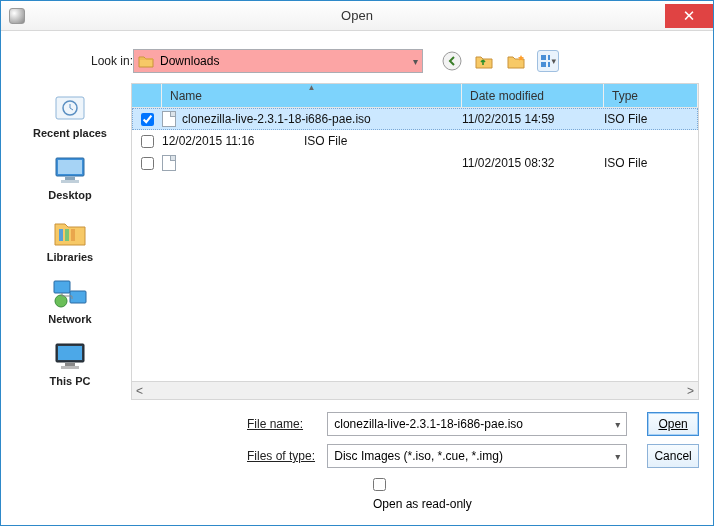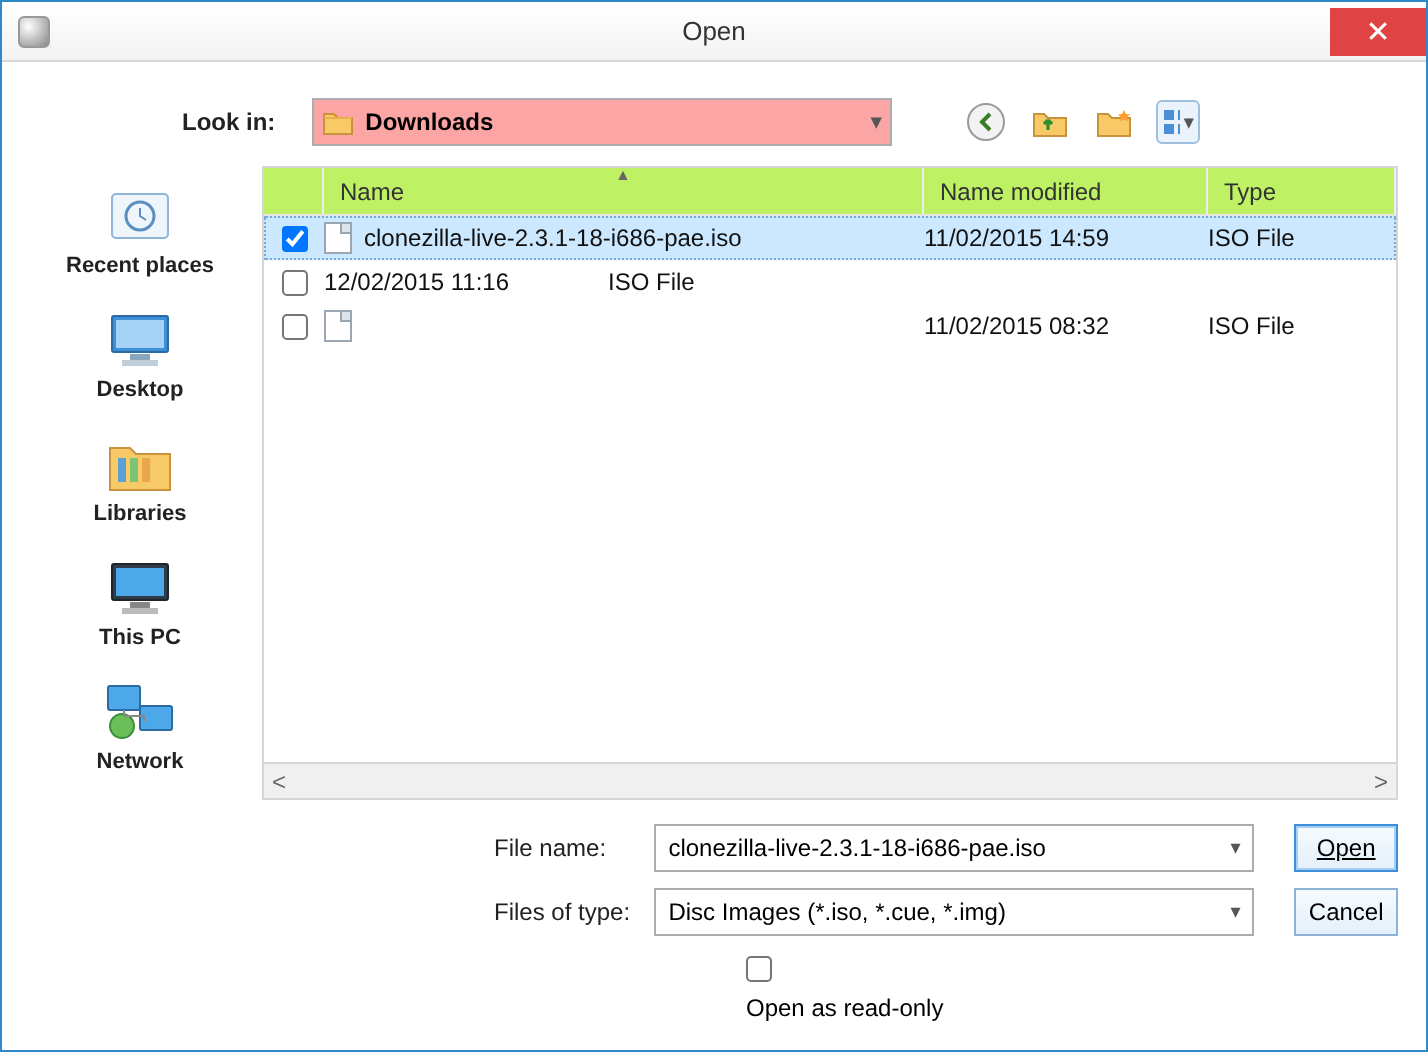--- a/index.html
+++ b/index.html
@@ -2,52 +2,52 @@
 <html><head>
 <meta charset="utf-8">
 <style>
 * { box-sizing: border-box; margin: 0; padding: 0; }
 body { font-family: "Segoe UI", Tahoma, sans-serif; font-size: 12px; background: #fff; width: 714px; height: 526px; border: 1px solid #2e89c9; overflow: hidden; }
 .titlebar { height: 30px; background: linear-gradient(#fff,#f2f2f2); display: flex; align-items: center; border-bottom: 1px solid #d8d8d8; position: relative; }
 .title-icon { width: 16px; height: 16px; margin: 0 8px; background: radial-gradient(circle at 30% 30%, #fff, #888); border-radius: 3px; border:1px solid #999; }
 .title-text { position:absolute; left:50%; transform:translateX(-50%); color:#333; font-size:13px; }
 .close-btn { margin-left:auto; width:48px; height:24px; background:#e04343; color:#fff; display:flex; align-items:center; justify-content:center; font-size:15px; font-weight:300; cursor:pointer; }
 .body { padding: 18px 14px 14px 14px; display:flex; flex-direction:column; height:calc(100% - 30px); }
-.lookin-row { display:flex; align-items:center; gap:18px; padding-left:76px;font-weight:bold; }
+.lookin-row { display:flex; align-items:center; gap:0; padding-left:76px; }
 .lbl { color:#222; }
 .combo { flex:0 0 290px; height:24px; border:1px solid #abadb3; background:#fca5a5; display:flex; align-items:center; padding:0 4px; }
 .combo .folder-icon { width:16px; height:14px; margin-right:6px; }
 .combo .arrow { margin-left:auto; font-size:10px; color:#555; }
 .toolbar-icons { display:flex; gap:10px; margin-left:18px; align-items:center; }
 .tb-icon { width:22px; height:22px; display:flex; align-items:center; justify-content:center; cursor:pointer; border-radius:3px; }
 .main { display:flex; margin-top:10px; flex:1; min-height:0; }
 .sidebar { width:110px; display:flex; flex-direction:column; align-items:center; gap:6px; padding-top:4px;font-weight:bold; }
 .place { display:flex; flex-direction:column; align-items:center; gap:2px; cursor:pointer; padding:4px 2px; width:100%; }
 .place-icon { width:38px; height:34px; }
 .place-label { font-size:11px; color:#222; text-align:center; }
 .filepane { flex:1; display:flex; flex-direction:column; border:0; margin-left:6px; min-width:0; }
 .list-box { flex:1; border:1px solid #d6d6d6; background:#fff; overflow:hidden; display:flex; flex-direction:column; }
-.headers { display:flex; height:24px; border-bottom:1px solid #e6e6e6; background:#bef264; font-size:12px; color:#333; align-items:flex-start; }
+.headers { display:flex; height:24px; border-bottom:1px solid #e6e6e6; background:#7dd3fc; font-size:12px; color:#333; align-items:flex-start; }
 .headers div { padding:0 8px; border-right:1px solid #eee; height:100%; display:flex; align-items:center; }
 .col-cb { width:30px; flex:0 0 30px; border-right:none; }
 .col-name { flex:0 0 300px; position:relative; }
 .col-date { flex:0 0 142px; }
 .col-type { flex:1; border-right:none; }
 .sort-arrow { position:absolute; left:50%; top:-1px; transform:translateX(-50%); font-size:8px; color:#666; }
 .rows { flex:1; overflow:auto; }
 .row { display:flex; height:22px; align-items:center; font-size:12px; color:#111; }
 .row.sel { background:#cce8ff; outline:1px dotted #7aa8d6; outline-offset:-1px; }
 .row .col-cb { display:flex; justify-content:center; }
 .file-icon { width:14px; height:16px; border:1px solid #9aa6b2; background:#fff; margin-right:6px; display:inline-block; position:relative; flex:0 0 14px; }
 .file-icon:before { content:''; position:absolute; top:0; right:0; width:4px; height:4px; background:#dde4ea; border-left:1px solid #9aa6b2; border-bottom:1px solid #9aa6b2; }
 .row .col-name { display:flex; align-items:center; }
 .scroll-h { height:18px; border:1px solid #d6d6d6; border-top:none; background:#f0f0f0; display:flex; align-items:center; justify-content:space-between; padding:0 4px; color:#666; font-size:12px; }
 .bottom { margin-top:12px; padding-left:116px; display:flex; flex-direction:column; gap:8px; }
 .brow { display:flex; align-items:center; gap:10px; }
-.brow .blbl { width:110px; color:#222; }
+.brow .blbl { width:110px; color:#222;text-decoration:underline; }
 .binput { flex:0 0 300px; height:24px; border:1px solid #abadb3; background:#fff; display:flex; align-items:center; padding:0 6px; font-size:12px; }
 .binput .arrow { margin-left:auto; font-size:10px; color:#555; }
 .btn { width:80px; height:24px; border:1px solid #8db2d8; background:linear-gradient(#f6fbff,#e4f0fb); display:flex; align-items:center; justify-content:center; font-size:12px; cursor:pointer; }
 .btn.default { border:1px solid #3f8dd6; box-shadow:0 0 0 1px #a4d0f7 inset; }
 .check-row { display:flex; align-items:flex-start; gap:6px; margin-left:126px; margin-top:2px;flex-direction:column; }
 input[type=checkbox]{ width:13px; height:13px; }
 svg { display:block; }
 </style>
 </head>
 <body>
@@ -127,48 +127,48 @@
         <svg class="place-icon" width="38" height="34">
             <path d="M4 9h10l3 3h17v18H4z" fill="#f7c967" stroke="#c9923b"></path>
             <rect x="8" y="14" width="4" height="12" fill="#5a9fd6"></rect>
             <rect x="14" y="14" width="4" height="12" fill="#7cc576"></rect>
             <rect x="20" y="14" width="4" height="12" fill="#e9a64c"></rect>
           </svg>
         <span class="place-label">Libraries</span>
       </div>
       <div class="place">
         <svg class="place-icon" width="38" height="34">
+            <rect x="3" y="4" width="16" height="12" rx="1" fill="#4ca8e8" stroke="#2b6aa3"></rect>
+            <rect x="19" y="14" width="16" height="12" rx="1" fill="#4ca8e8" stroke="#2b6aa3"></rect>
+            <circle cx="10" cy="24" r="6" fill="#6bbf59" stroke="#3d8f3d"></circle>
+            <path d="M11 16v3h10v3" stroke="#888" fill="none"></path>
+          </svg>
+        <span class="place-label">Network</span>
+      </div>
+      <div class="place">
+        <svg class="place-icon" width="38" height="34">
             <rect x="5" y="5" width="28" height="18" rx="1" fill="#2f3b46" stroke="#1c242c"></rect>
             <rect x="7" y="7" width="24" height="14" fill="#4ca8e8"></rect>
             <rect x="14" y="24" width="10" height="3" fill="#888"></rect>
             <rect x="10" y="27" width="18" height="3" fill="#bbb"></rect>
           </svg>
         <span class="place-label">This PC</span>
-      </div>
-      <div class="place">
-        <svg class="place-icon" width="38" height="34">
-            <rect x="3" y="4" width="16" height="12" rx="1" fill="#4ca8e8" stroke="#2b6aa3"></rect>
-            <rect x="19" y="14" width="16" height="12" rx="1" fill="#4ca8e8" stroke="#2b6aa3"></rect>
-            <circle cx="10" cy="24" r="6" fill="#6bbf59" stroke="#3d8f3d"></circle>
-            <path d="M11 16v3h10v3" stroke="#888" fill="none"></path>
-          </svg>
-        <span class="place-label">Network</span>
       </div>
     </div>
 
     <div class="filepane">
       <div class="list-box">
         <div class="headers">
           <div class="col-cb"></div>
           <div class="col-name">
             <span>Name</span>
             <span class="sort-arrow">▲</span>
           </div>
           <div class="col-date">
-              <span>Name modified</span>
+              <span>Date modified</span>
             </div>
           <div class="col-type">
               <span>Type</span>
             </div>
         </div>
         <div class="rows" id="rows">
             <div class="row sel">
               <div class="col-cb">
                 <input type="checkbox" checked="" style="">
               </div>

